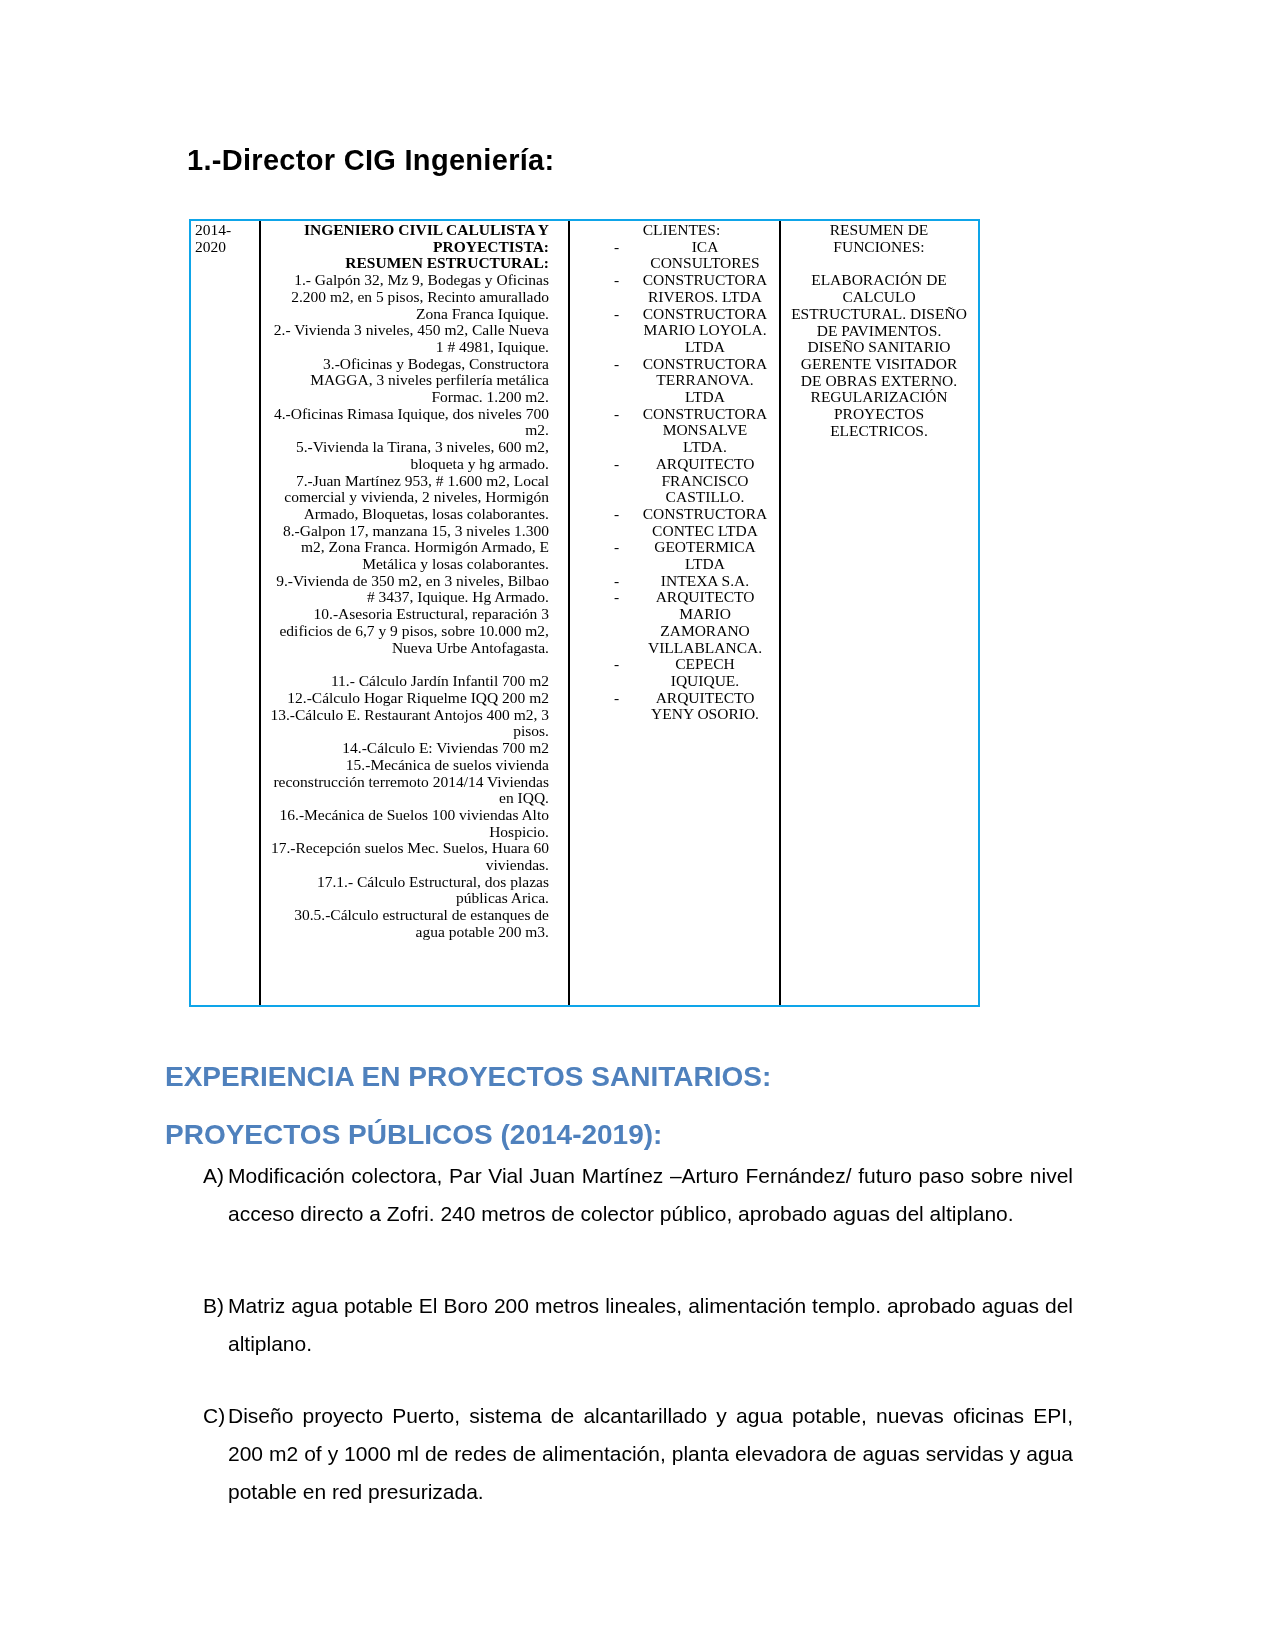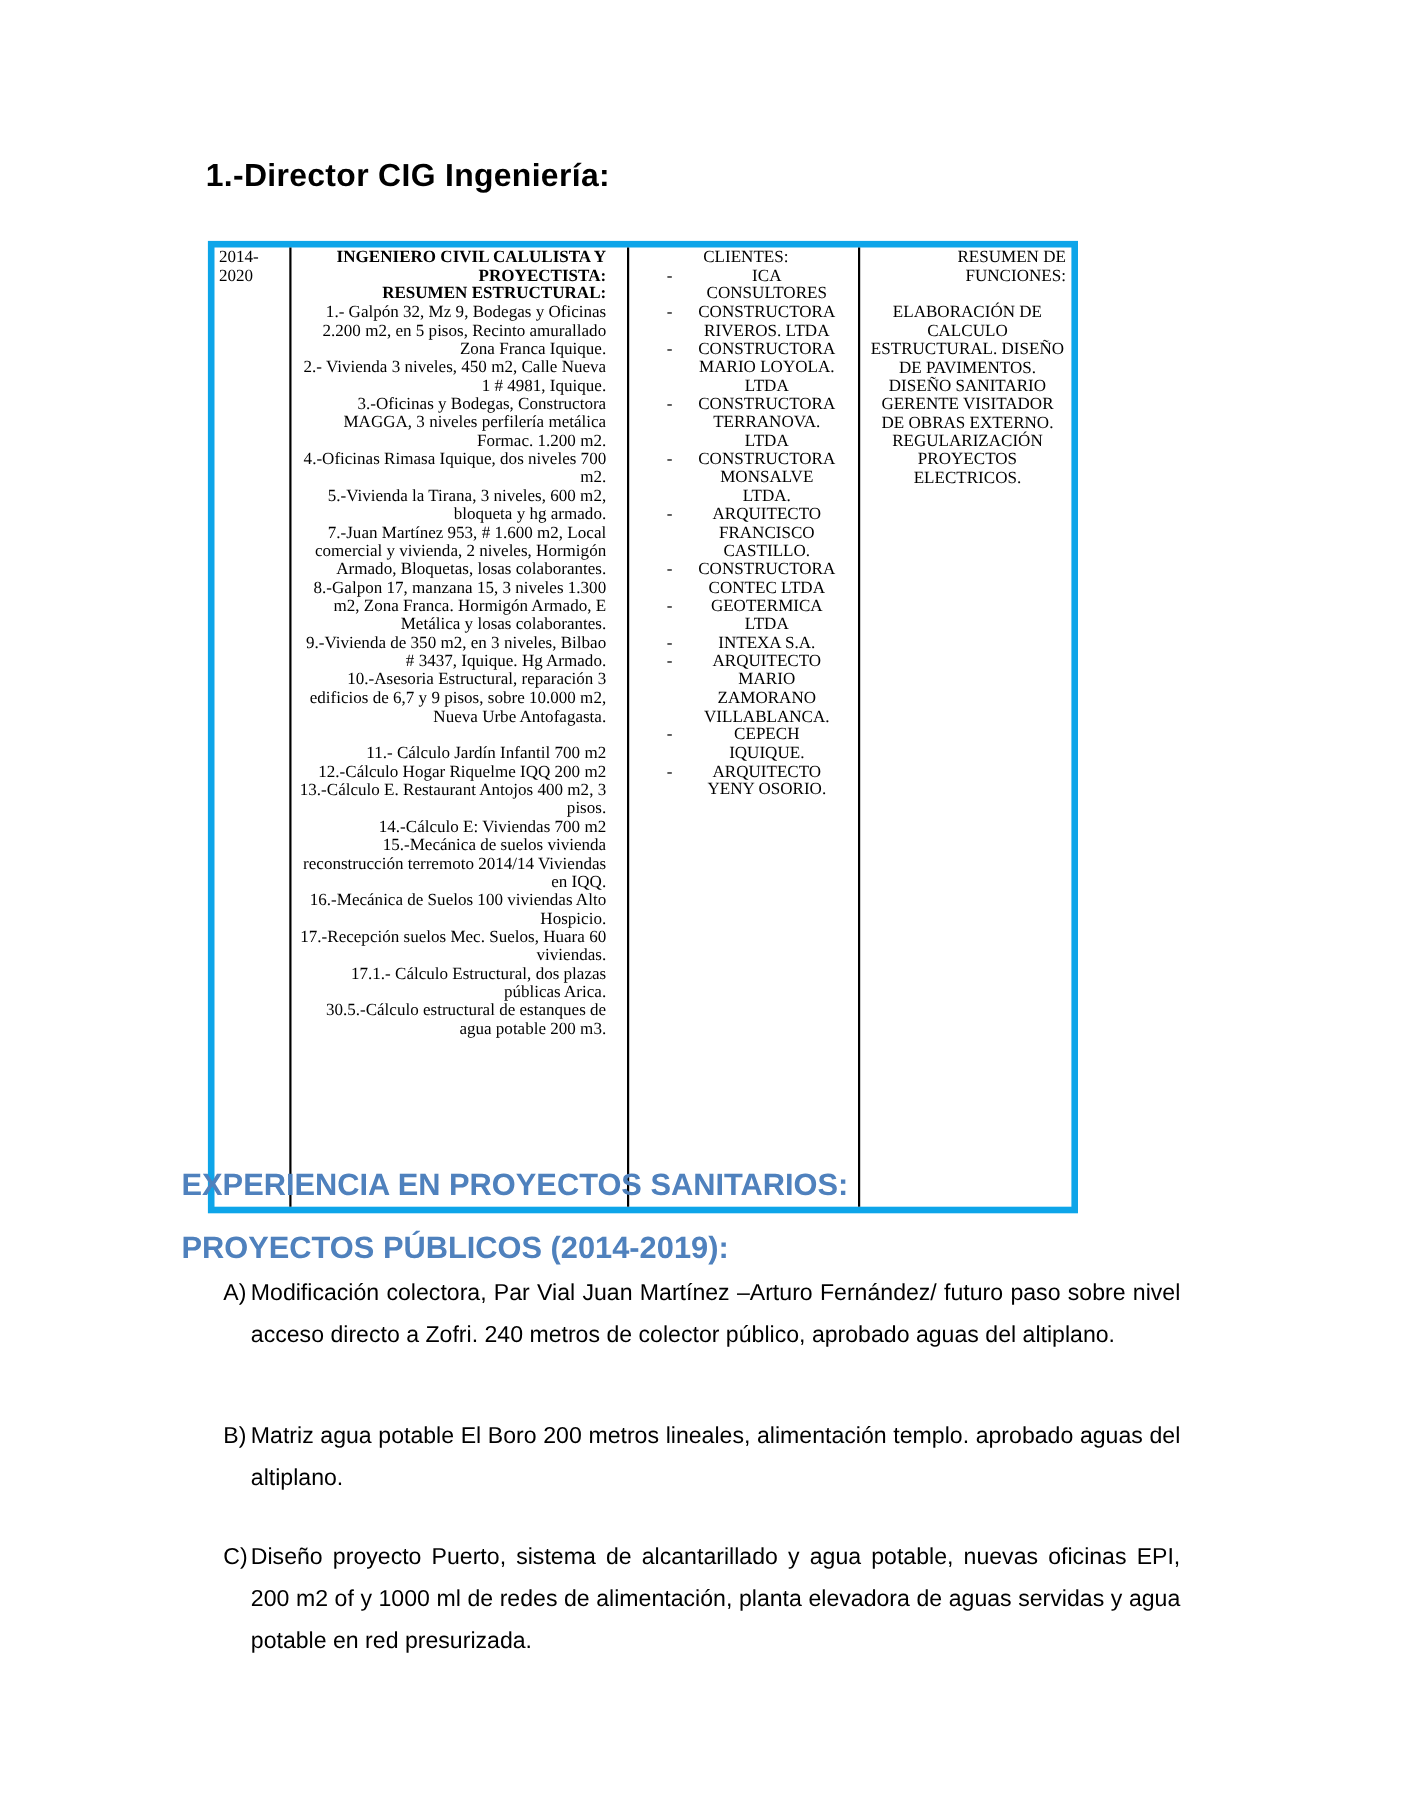--- a/index.html
+++ b/index.html
@@ -6,34 +6,34 @@
   body{
     width:1275px;height:1650px;background:#ffffff;position:relative;
     font-family:"Liberation Serif", serif;color:#000;
   }
   .doc-title{
     position:absolute;left:187px;top:144px;
     font-family:"Liberation Sans", sans-serif;font-weight:bold;font-size:29px;
     letter-spacing:0.3px;
   }
   .cv-table{
-    position:absolute;left:189px;top:219px;width:791px;height:884px;
-    border:6px solid #0ea5e9;box-sizing:border-box;display:flex;
+    position:absolute;left:189px;top:219px;width:791px;height:788px;
+    border:2px solid #0ea5e9;box-sizing:border-box;display:flex;
     font-size:15.5px;line-height:16.7px;
   }
   .cell{box-sizing:border-box;overflow:hidden;}
   .cell-period{width:70px;border-right:2px solid #000;padding:1px 3px 0 4px;}
   .cell-projects{width:309px;border-right:2px solid #000;padding:1px 19px 0 5px;text-align:right;}
-  .cell-clients{width:211px;border-right:2px solid #000;padding:1px 6px 0 10px;text-align:center;}
+  .cell-clients{width:211px;border-right:2px solid #000;padding:1px 6px 0 20px;text-align:center;}
   .cell-functions{width:193px;padding:1px 5px 0 8px;}
   .th{font-weight:bold;}
   .projects-gap{height:17px;}
   .client-item{position:relative;margin-left:50px;width:130px;text-align:center;}
   .client-item::before{content:"-";position:absolute;left:-26px;top:0;}
-  .functions-header{text-align:right;}
+  .functions-header{text-align:center;}
   .functions-body{text-align:center;margin-top:17px;}
   .sec-heading{
     position:absolute;font-family:"Liberation Sans", sans-serif;
     font-weight:bold;font-size:28px;color:#4f81bd;white-space:nowrap;line-height:30px;
   }
   #heading-exp{left:165px;top:1062px;}
   #heading-pub{left:165px;top:1120px;}
   .pp-item{
     position:absolute;left:203px;width:870px;
     font-family:"Liberation Sans", sans-serif;font-size:21px;line-height:38px;

